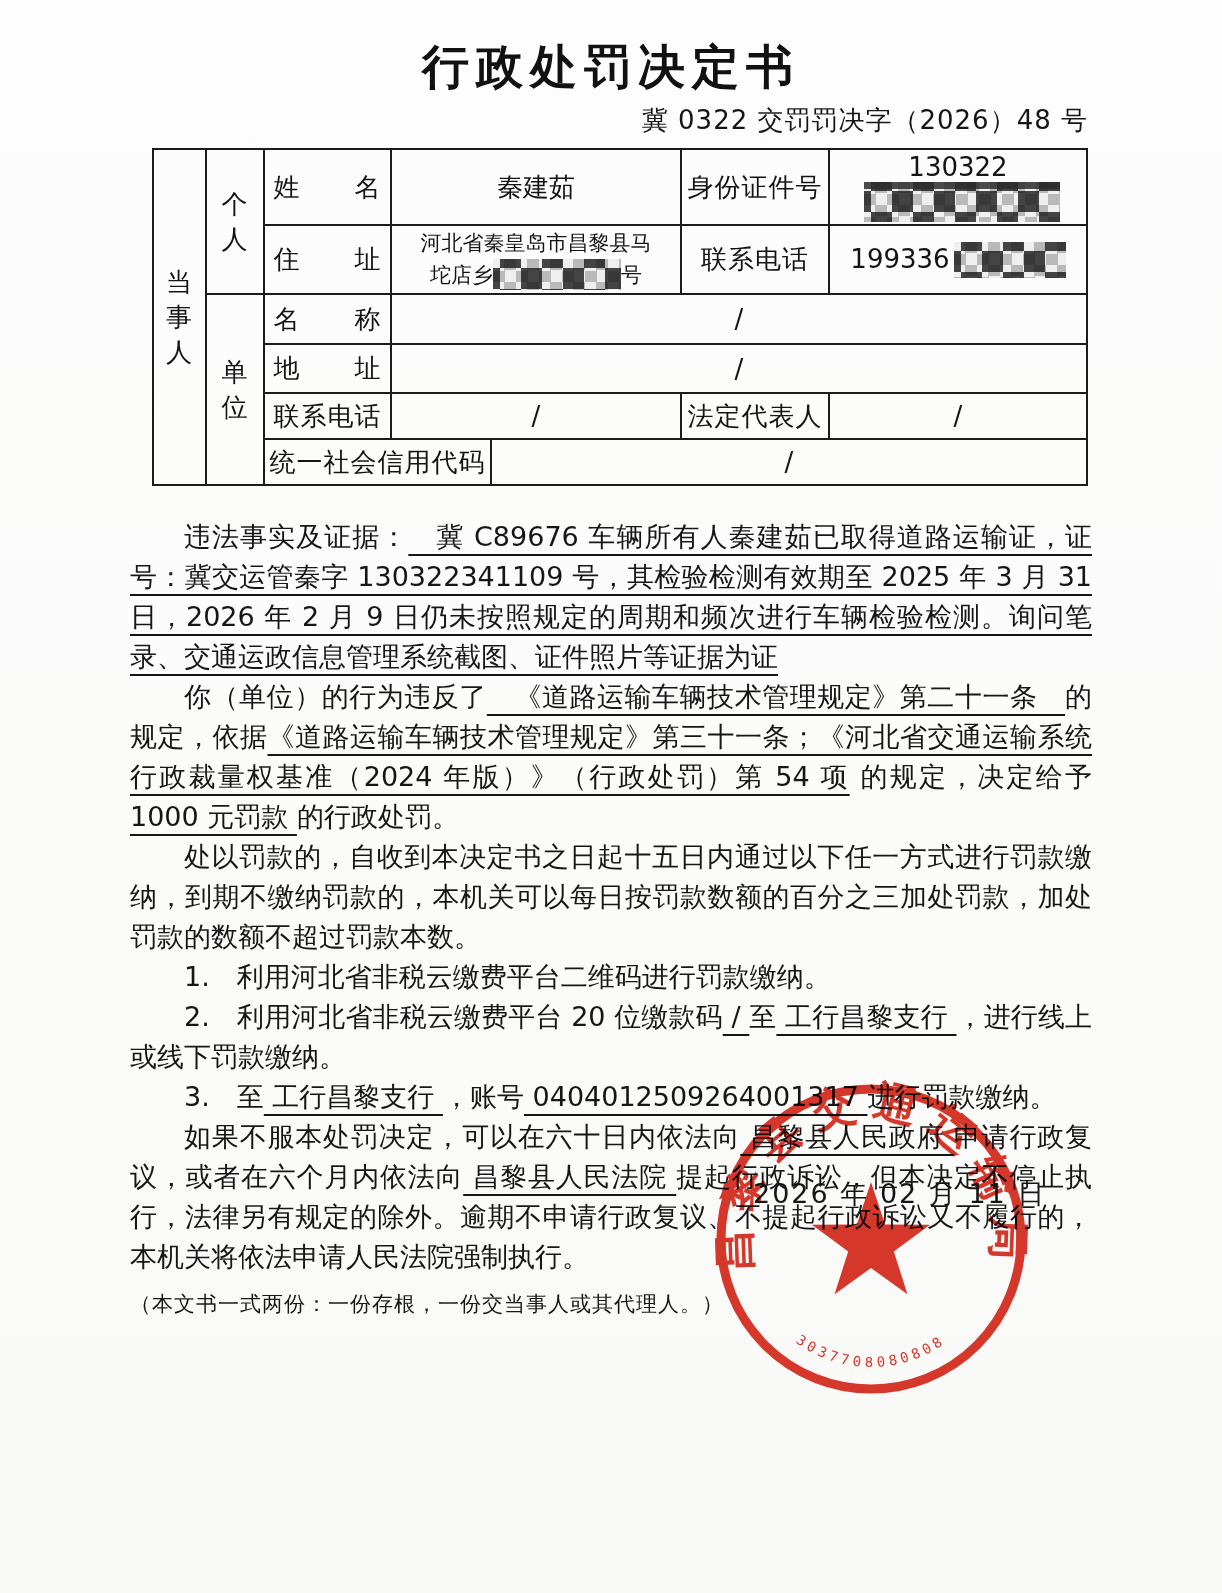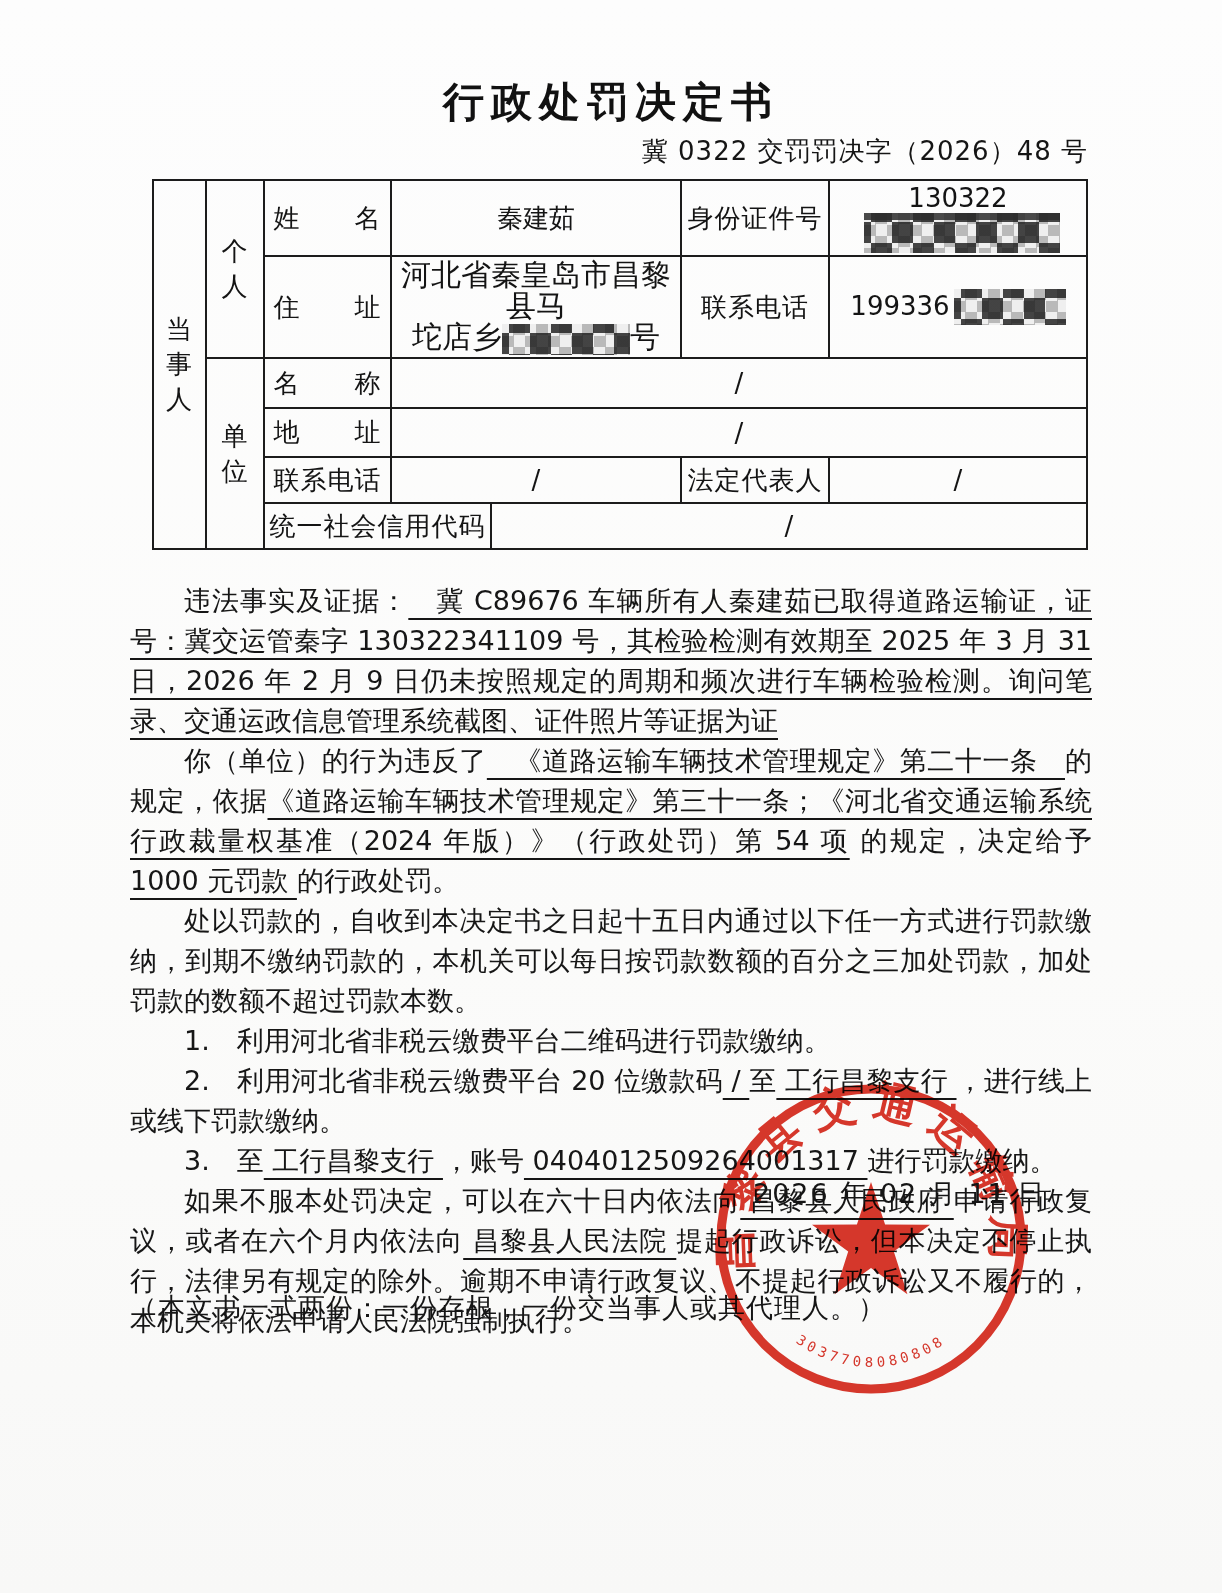--- a/index.html
+++ b/index.html
@@ -4,38 +4,38 @@
 <style>
   * { margin:0; padding:0; box-sizing:border-box; }
   html,body { background:#e9e9e9; }
   .page {
     position:relative; width:1222px; height:1593px; margin:0 auto;
     background:linear-gradient(180deg,#fdfdfd 0%, #fbfbfa 60%, #f8f8f7 100%);
     font-family:"DejaVu Sans","Liberation Sans",sans-serif;
     color:#1c1c1c; overflow:hidden;
   }
   .doc-title {
-    padding-top:75px; text-align:center;
-    font-size:41px; font-weight:bold; letter-spacing:7px; color:#111;
+    padding-top:36px; text-align:center;
+    font-size:47px; font-weight:bold; letter-spacing:7px; color:#111;
   }
   .doc-number {
     margin-top:4px; padding-right:134px; text-align:right;
     font-size:26px; letter-spacing:1px; color:#151515;
   }
   table.party {
     margin:10px 0 0 152px; width:934px;
     border-collapse:collapse; table-layout:fixed;
     font-size:26px; color:#141414;
   }
   table.party td {
     border:2.5px solid #1c1c1c; text-align:center; vertical-align:middle;
     padding:2px 4px; overflow:hidden;
   }
   td.lbl { font-weight:500; letter-spacing:1px; }
-  td.addr { line-height:31px; font-size:30px; }
+  td.addr { line-height:31px; font-size:21px; }
   .px {
     display:inline-block; vertical-align:-10px;
     background:
       repeating-conic-gradient(rgba(20,20,20,.78) 0 25%, transparent 0 50%) 7px 9px/42px 42px,
       repeating-conic-gradient(#b9b9b9 0 25%, #efefef 0 50%) 0 0/23px 23px;
   }
   .px-id   { width:196px; height:40px; box-shadow:inset 0 7px 0 rgba(45,45,45,.85); margin-left:8px; }
   .px-ph   { width:112px; height:36px; margin-left:4px; }
   .px-addr { width:128px; height:31px; vertical-align:-8px; }
   .body-text {
@@ -43,21 +43,21 @@
     font-size:27px; line-height:40px; text-align:justify; color:#161616;
   }
   .para { text-indent:2em; }
   .u { text-decoration:underline; text-underline-offset:8px; text-decoration-thickness:2px; }
   .date-line {
     position:absolute; left:753px; top:1176px;
     font-size:27px; letter-spacing:2px; color:#151515; z-index:3;
   }
   .footer-note {
     position:absolute; left:130px; top:1290px;
-    font-size:27px; letter-spacing:1px; color:#161616;
+    font-size:21px; letter-spacing:1px; color:#161616;
   }
   .seal {
     position:absolute; left:708px; top:1076px; width:326px; height:326px;
     mix-blend-mode:multiply; opacity:.93; z-index:2; pointer-events:none;
   }
 </style>
 </head>
 <body>
 
 <div class="page">

